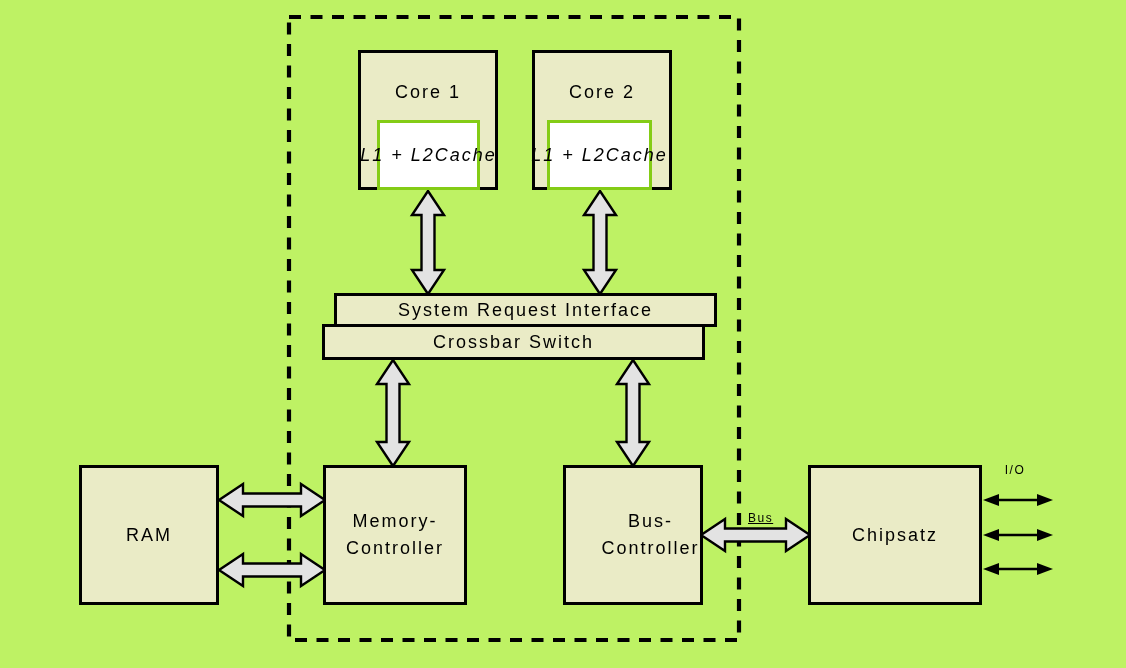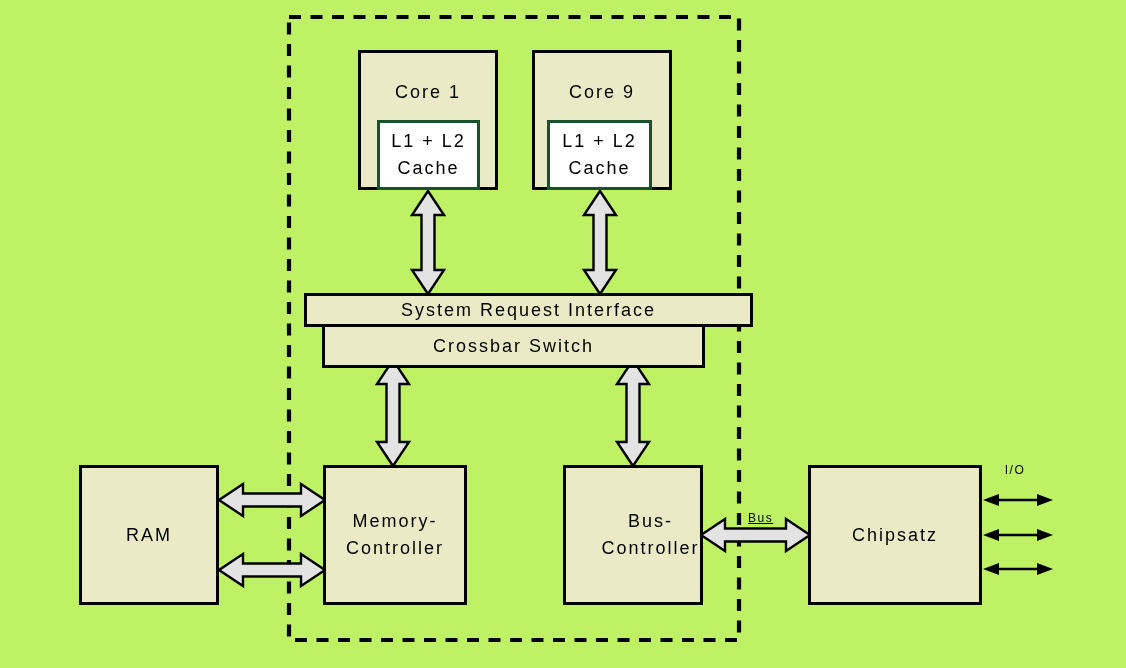--- a/index.html
+++ b/index.html
@@ -31,35 +31,36 @@
     letter-spacing: 2px;
     line-height: 27px;
     white-space: nowrap;
   }
   .block-core1   { left: 358px; top: 50px;  width: 140px; height: 140px; justify-content: flex-start; padding-top: 26px; }
   .block-core2   { left: 532px; top: 50px;  width: 140px; height: 140px; justify-content: flex-start; padding-top: 26px; }
   .cache {
     position: absolute;
     box-sizing: border-box;
     background: #ffffff;
-    border: 3px solid #14532d;
+    border: 3px solid #84cc16;
     display: flex;
-    flex-direction: column;
+    flex-direction: row;
     align-items: center;
     justify-content: center;
     text-align: center;
     font-size: 18px;
     letter-spacing: 2px;
     line-height: 27px;
     white-space: nowrap;
+    font-style: italic;
   }
   .cache-1 { left: 377px; top: 120px; width: 103px; height: 70px; }
   .cache-2 { left: 547px; top: 120px; width: 105px; height: 70px; }
-  .block-sri      { left: 304px; top: 293px; width: 449px; height: 34px; }
-  .block-crossbar { left: 322px; top: 324px; width: 383px; height: 44px; }
+  .block-sri      { left: 334px; top: 293px; width: 383px; height: 34px; }
+  .block-crossbar { left: 322px; top: 324px; width: 383px; height: 36px; }
   .block-ram     { left: 79px;  top: 465px; width: 140px; height: 140px; }
   .block-mem     { left: 323px; top: 465px; width: 144px; height: 140px; }
   .block-busctl  { left: 563px; top: 465px; width: 140px; height: 140px; padding-left: 35px; }
   .block-chipset { left: 808px; top: 465px; width: 174px; height: 140px; }
   .float-label {
     position: absolute;
     font-size: 12px;
     letter-spacing: 1.5px;
     white-space: nowrap;
   }
@@ -104,21 +105,21 @@
       <line class="thin-line" x1="996" y1="569" x2="1040" y2="569"></line>
       <polygon class="thin-head" points="983,569 999,563 999,575"></polygon>
       <polygon class="thin-head" points="1053,569 1037,563 1037,575"></polygon>
     </g>
   </svg>
 
   <div class="block block-core1">
     <span>Core 1</span>
   </div>
   <div class="block block-core2">
-    <span>Core 9</span>
+    <span>Core 2</span>
   </div>
 
   <div class="cache cache-1">
     <span>L1 + L2</span>
     <span>Cache</span>
   </div>
   <div class="cache cache-2">
     <span>L1 + L2</span>
     <span>Cache</span>
   </div>

